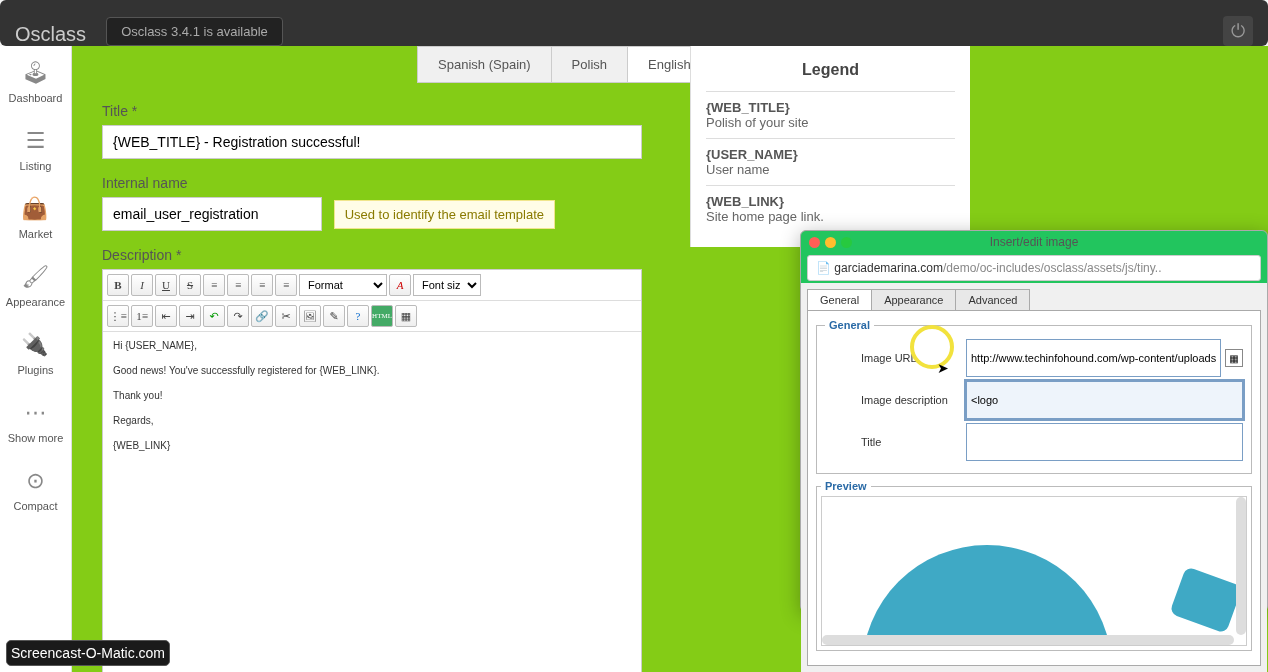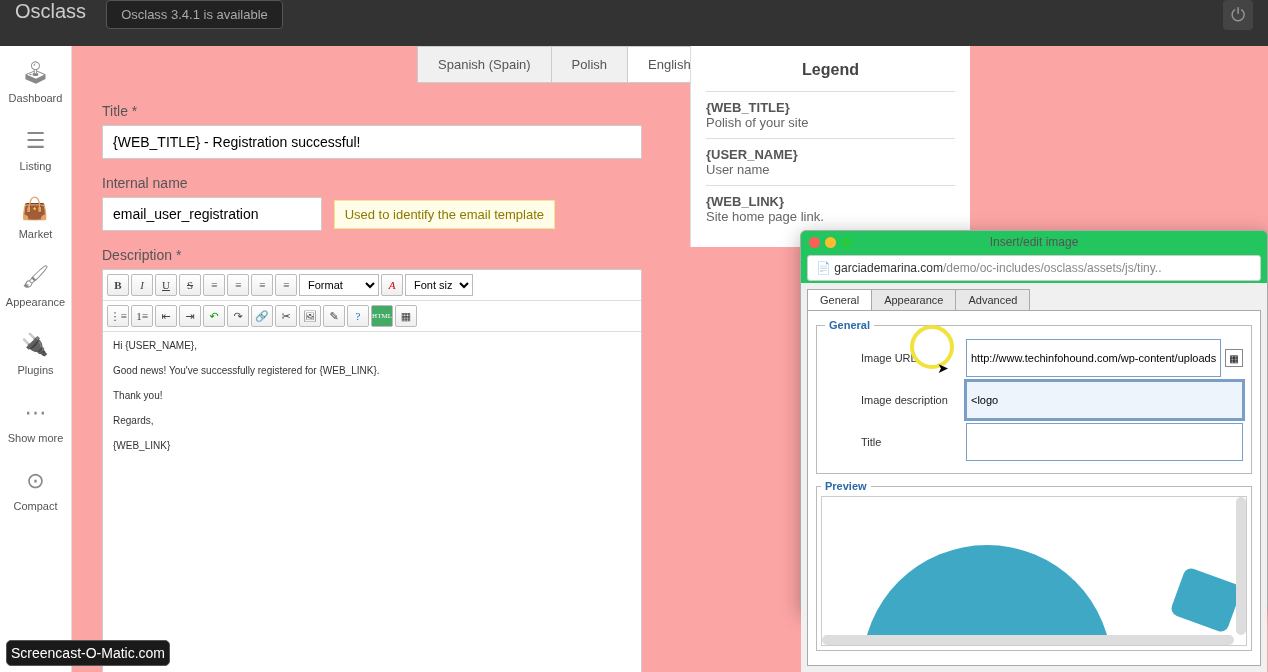--- a/index.html
+++ b/index.html
@@ -1,27 +1,27 @@
 <!DOCTYPE html>
 <html><head>
 <meta charset="utf-8">
 <style>
 * { box-sizing: border-box; margin: 0; padding: 0; }
 body { font-family: Arial, Helvetica, sans-serif; font-size: 13px; background: #f5f5f5; width: 1268px; height: 672px; overflow: hidden; position: relative; }
 
-.topbar { height: 46px; background: #333; display: flex; align-items: flex-start; padding: 0 15px; color: #aaa; }
+.topbar { height: 46px; background: #333; display: flex; align-items: flex-end; padding: 0 15px; color: #aaa; border-radius: 6px; }
 .topbar .brand { font-size: 20px; color: #ccc; margin-right: 20px; }
 .topbar .update-btn { background: #222; border: 1px solid #555; color: #aaa; padding: 6px 14px; border-radius: 4px; font-size: 13px; }
 .topbar .power { margin-left: auto; width: 30px; height: 30px; background: #444; border-radius: 4px; display: flex; align-items: center; justify-content: center; color: #999; font-size: 18px; }
 
 .sidebar { position: absolute; left: 0; top: 46px; bottom: 0; width: 72px; background: #fff; border-right: 1px solid #ddd; }
 .sidebar .item { display: flex; flex-direction: column; align-items: center; padding: 14px 5px 10px; color: #555; font-size: 11px; cursor: pointer; }
 .sidebar .item .ico { font-size: 22px; margin-bottom: 6px; color: #888; }
 
-.main { position: absolute; left: 72px; top: 46px; right: 0; bottom: 0; background: #fca5a5; padding: 0 30px; }
+.main { position: absolute; left: 72px; top: 46px; right: 0; bottom: 0; background: #84cc16; padding: 0 30px; }
 
 .tabs { display: flex; justify-content: flex-end; margin-left: 260px; width: 380px; }
 .tab { padding: 10px 20px; border: 1px solid #ccc; background: #f0f0f0; color: #555; font-size: 13px; cursor: pointer; margin-left: -1px; }
 .tab.active { background: #fff; }
 
 .formwrap { width: 540px; margin-top: 20px; }
 .flabel { color: #555; font-size: 14px; margin-bottom: 6px; margin-top: 16px; }
 .tinput { width: 100%; padding: 8px 10px; border: 1px solid #ccc; font-size: 14px; background: #fff; }
 .tinput.narrow { width: 220px; }
 .hint { display: inline-block; background: #fffde7; color: #8a7a00; padding: 6px 10px; margin-left: 8px; border: 1px solid #f0e68c; }
@@ -141,21 +141,21 @@
     <div class="editor">
       <div class="toolbar">
         <div class="tbtn b">B</div>
         <div class="tbtn i">I</div>
         <div class="tbtn u">U</div>
         <div class="tbtn s">S</div>
         <div class="tbtn">≡</div>
         <div class="tbtn">≡</div>
         <div class="tbtn">≡</div>
         <div class="tbtn">≡</div>
-        <select class="tsel" style="width:80px"><option>Format</option></select>
+        <select class="tsel" style="width:88px"><option>Format</option></select>
         <div class="tbtn" style="color:#c00;font-style:italic">A</div>
         <select class="tsel" style="width:68px"><option>Font size</option></select>
       </div>
       <div class="toolbar">
         <div class="tbtn">⋮≡</div>
         <div class="tbtn">1≡</div>
         <div class="tbtn">⇤</div>
         <div class="tbtn">⇥</div>
         <div class="tbtn" style="color:#090">↶</div>
         <div class="tbtn">↷</div>

